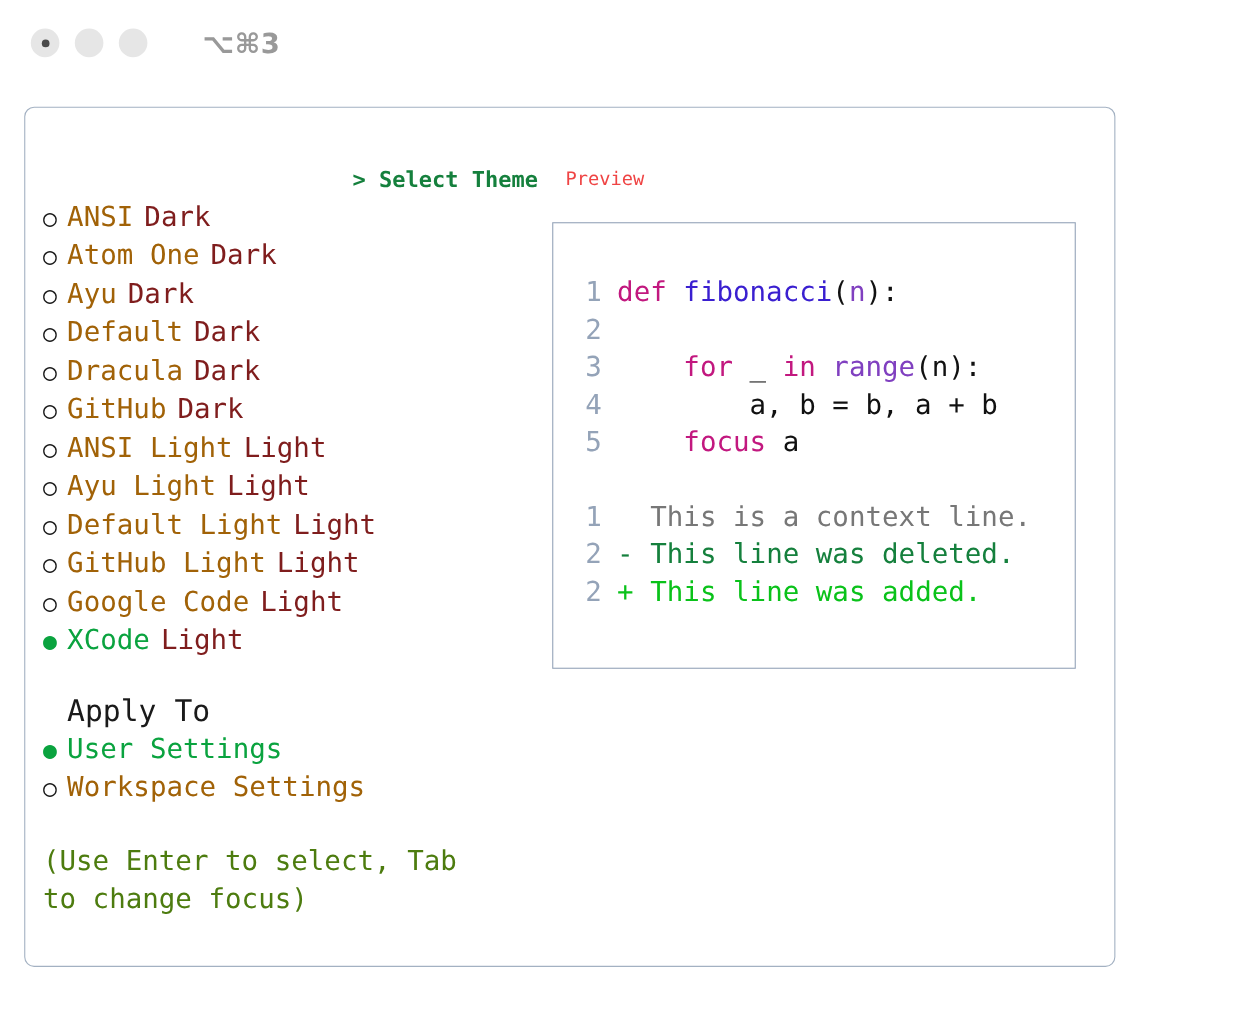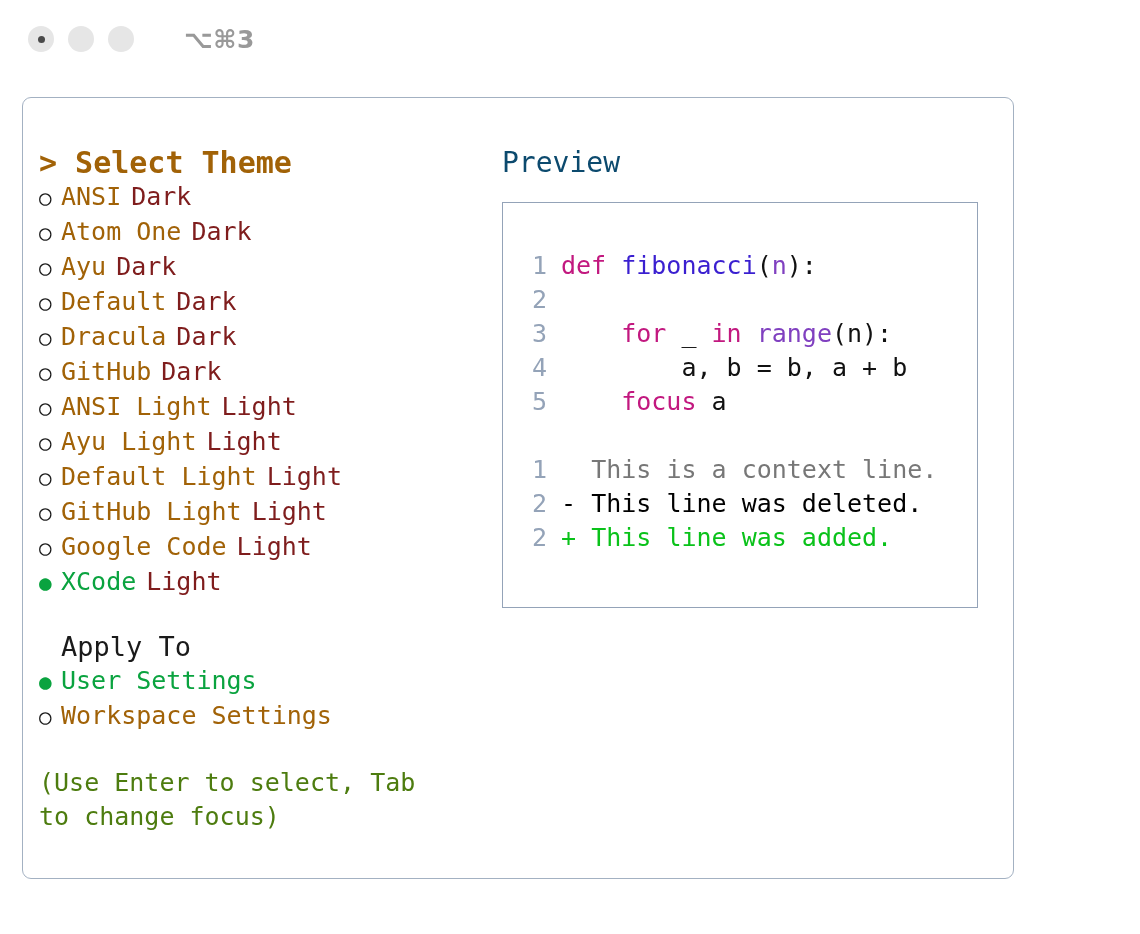--- a/index.html
+++ b/index.html
@@ -85,24 +85,25 @@
 
   
   #theme-column {
     position: absolute;
     left: 16px;
     top: 48px;
     width: 450px;
   }
 
   .section-header {
-    font-size: 30px;
-    line-height: 34px;
-    color: #a16207;
-    white-space: pre;
+    font-size: 20px;
+    line-height: 34px;
+    color: #15803d;
+    white-space: pre;
+    text-align: right;
   }
   .section-header.bold { font-weight: bold; }
 
   .option-row {
     display: flex;
     align-items: baseline;
     font-size: 25px;
     line-height: 34px;
     white-space: pre;
     color: #1a1a1a;
@@ -144,23 +145,24 @@
   }
 
   
   #preview-column {
     position: absolute;
     left: 479px;
     top: 48px;
     width: 495px;
   }
   #preview-title {
-    font-size: 28px;
-    line-height: 34px;
-    color: #0c4a6e;
+    font-size: 17px;
+    line-height: 34px;
+    color: #ef4444;
+    margin-left: 12px;
   }
   #preview-box {
     margin-top: 22px;
     width: 476px;
     height: 406px;
     border: 1.6px solid #94a3b8;
     box-sizing: border-box;
     background: #ffffff;
     padding: 46px 0 0 18px;
   }
@@ -184,21 +186,21 @@
   .tok-kw   { color: #c2187f; }
   .tok-fn   { color: #3a1fd0; }
   .tok-cls  { color: #8040c0; }
   .tok-num  { color: #2200dd; }
   .tok-id   { color: #111111; }
   .tok-plain{ color: #111111; }
 
   .blank-line { height: 34px; }
 
   .diff-ctx { color: #777777; }
-  .diff-del { color: #000000; }
+  .diff-del { color: #15803d; }
   .diff-add { color: #0ac21a; }
 </style>
 </head>
 <body>
 
 <div id="app-window">
 
   <div id="titlebar">
     <div class="traffic-light">
       <span class="dot"></span>

